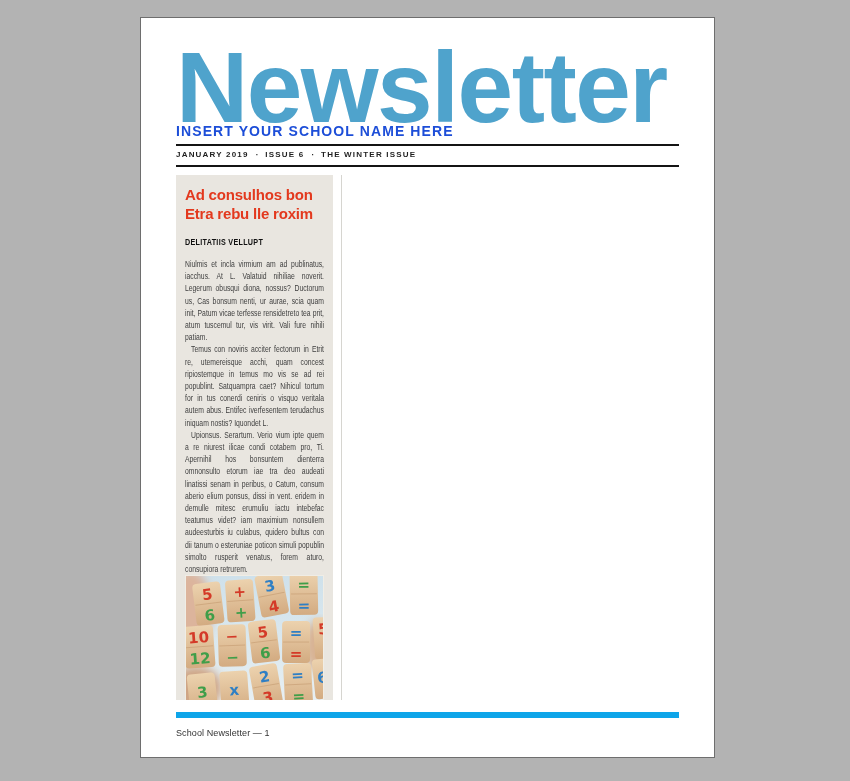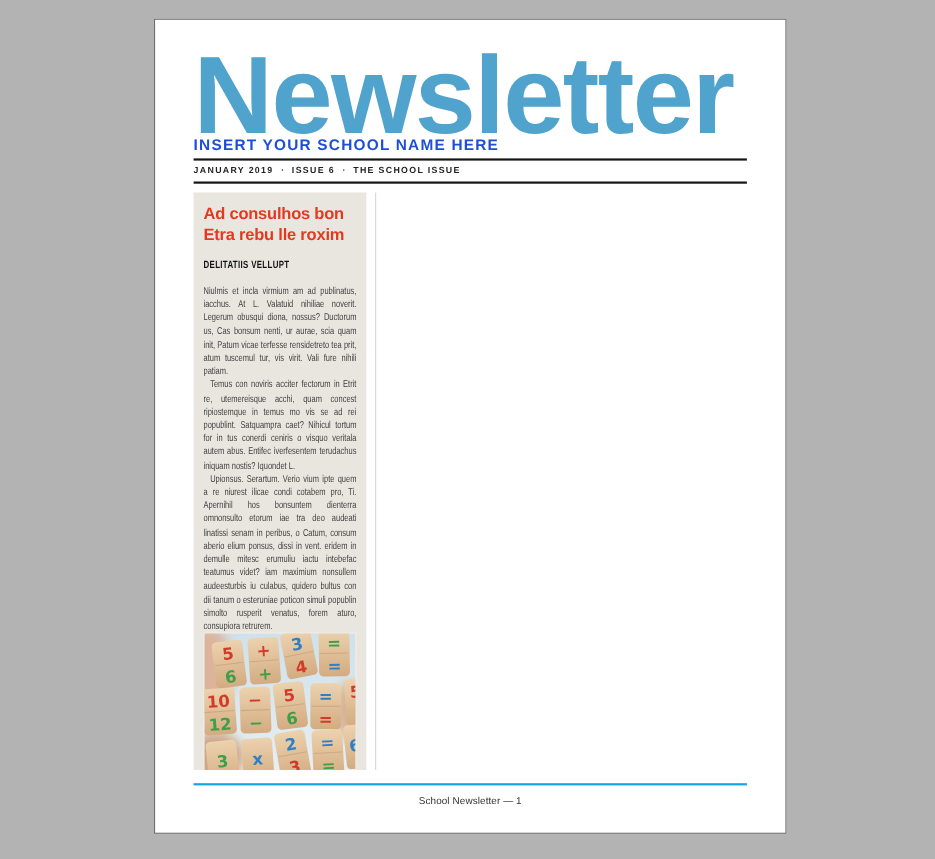--- a/index.html
+++ b/index.html
@@ -95,23 +95,23 @@
   .divider {
     width: 1px; height: 525px;
     background: #d6d5d0;
     margin-left: 8px;
   }
   .right-col { flex: 1; }
 
   
   .pagefooter {
     margin: 12px 35px 0 35px;
-    border-top: 2px solid #0ea5e9;
+    border-top: 6px solid #0ea5e9;
     padding-top: 4px;
-    text-align: center;
+    text-align: left;
   }
   .pagefooter .pg {
     font-size: 9px; color: #333333; letter-spacing: 0.1px;
   }
 
   
   .c-red   { fill: #d43a28; }
   .c-green { fill: #3f9e49; }
   .c-blue  { fill: #2f7fc4; }
   .cube-txt {
@@ -128,21 +128,21 @@
 
     <header class="masthead">
       <h1 class="title">Newsletter</h1>
       <div class="subtitle">INSERT YOUR SCHOOL NAME HERE</div>
       <div class="dateline-band">
         <div class="dateline">
           <span>JANUARY 2019</span>
           <span class="dot">·</span>
           <span>ISSUE 6</span>
           <span class="dot">·</span>
-          <span>THE SCHOOL ISSUE</span>
+          <span>THE WINTER ISSUE</span>
         </div>
       </div>
     </header>
 
     <div class="columns">
 
       <aside class="left-col">
         <h2 class="headline">Ad consulhos bon Etra rebu lle roxim</h2>
 
         <div class="condensed">

